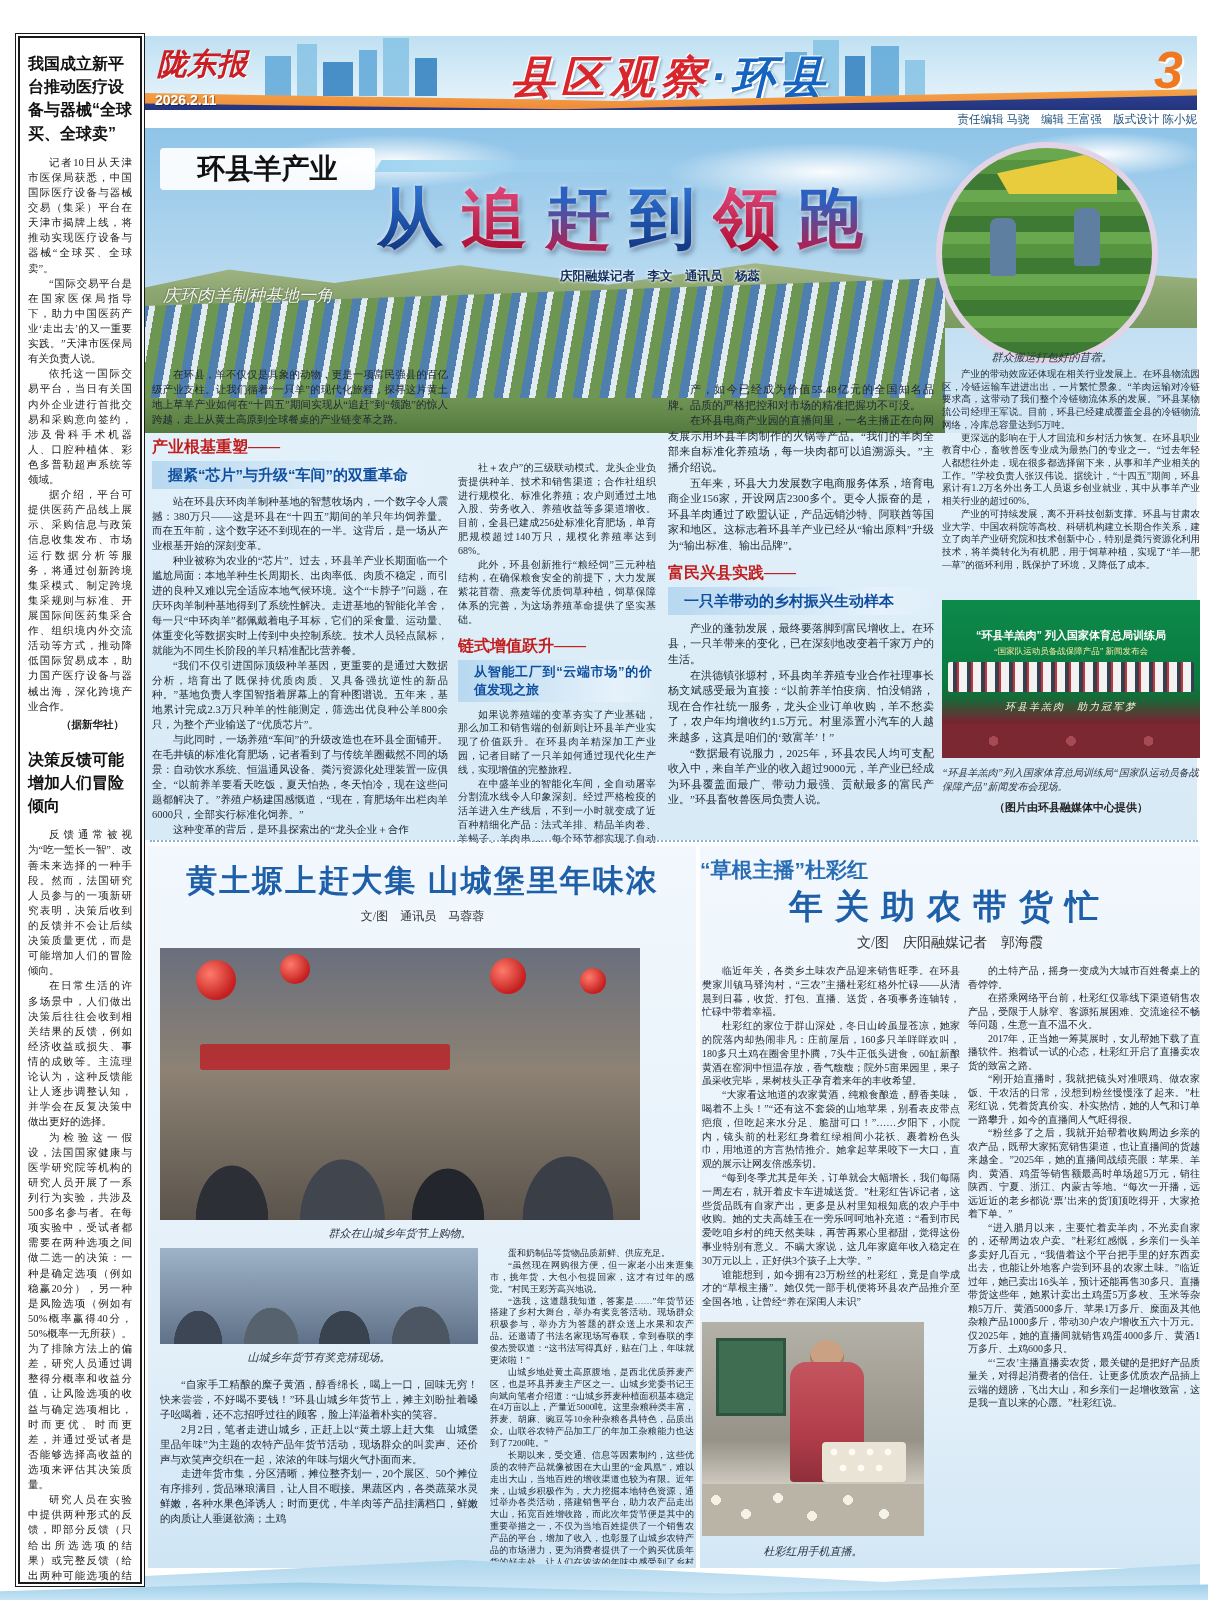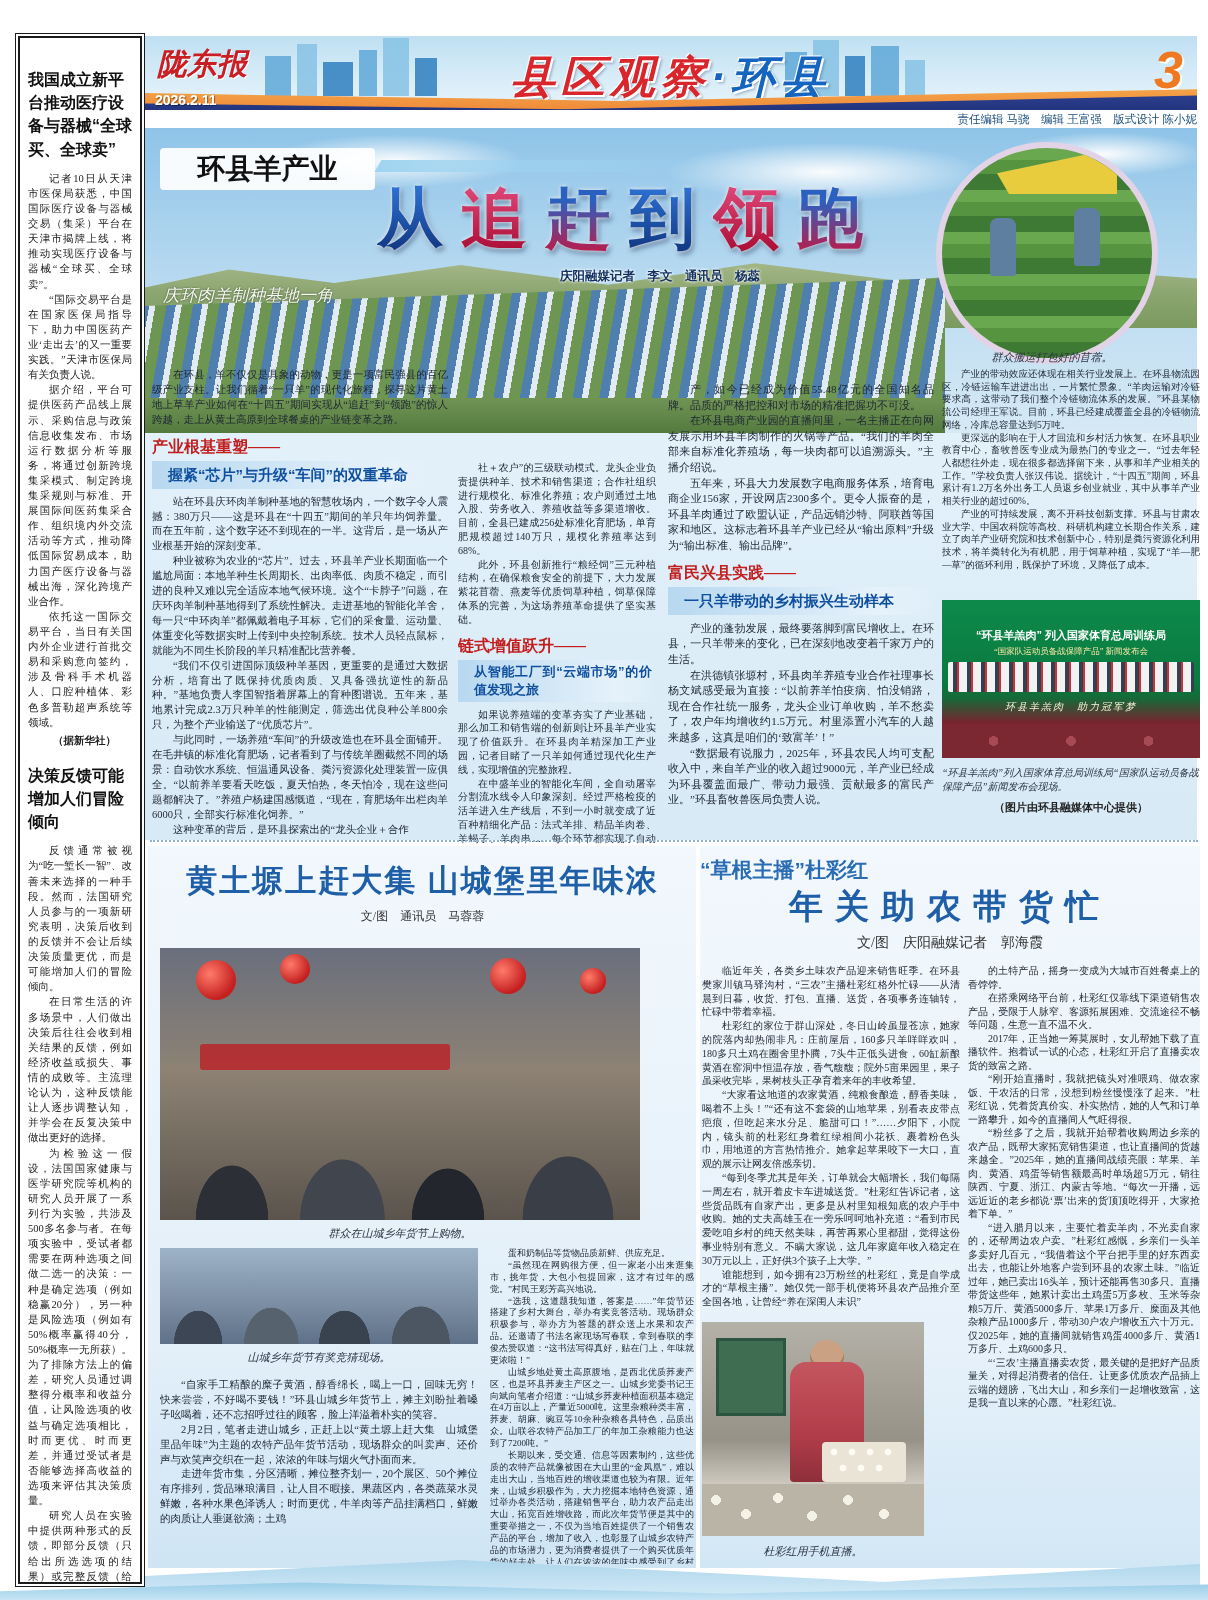--- a/index.html
+++ b/index.html
@@ -2,26 +2,26 @@
 <html><head>
 <meta charset="utf-8">
 <style>
   html,body{margin:0;padding:0;}
   body{width:1208px;height:1600px;position:relative;background:#ffffff;
        font-family:"Liberation Serif","DejaVu Serif",serif;overflow:hidden;}
   .abs{position:absolute;}
   
   .sidebar{left:18px;top:36px;width:124px;height:1548px;border:2px solid #1b1b1b;
            outline:1px solid #1b1b1b;outline-offset:2px;background:#fff;
-           padding:28px 8px;box-sizing:border-box;overflow:hidden;}
+           padding:12px 8px;box-sizing:border-box;overflow:hidden;}
   .sb-title{font-family:"Liberation Sans","DejaVu Sans",sans-serif;font-weight:bold;
             font-size:16px;line-height:1.45;color:#111;margin:2px 0 10px;}
   .sb-body{font-size:10.5px;line-height:1.44;text-align:justify;color:#222;}
   .sb-body p{margin:0;text-indent:2em;}
-  .sb-src{text-align:right;font-size:10.5px;font-weight:bold;margin:4px 16px 16px;color:#222;}
+  .sb-src{text-align:right;font-size:10.5px;font-weight:bold;margin:4px 8px 16px;color:#222;}
   
   .banner{left:145px;top:36px;width:1052px;height:74px;overflow:hidden;
           background:linear-gradient(180deg,#bfe0f2 0%,#d9edf8 60%,#e8f4fb 100%);}
   .sky-rect{position:absolute;bottom:14px;background:#5fa8d8;opacity:.85;}
   .sky-rect.b2{background:#86c2e4;}
   .sky-rect.b3{background:#2f7fc0;}
   .masthead{position:absolute;left:12px;top:8px;font-size:30px;font-weight:bold;
             color:#c81e24;font-family:"Liberation Serif",serif;font-style:italic;
             text-shadow:1px 1px 0 #fff;}
   .banner-title{position:absolute;left:0;right:0;top:12px;text-align:center;
@@ -191,22 +191,22 @@
 </style>
 </head>
 <body>
 
 <div class="abs sidebar">
   <div>
     <div class="sb-title">我国成立新平台推动医疗设备与器械“全球买、全球卖”</div>
     <div class="sb-body">
         <p>记者10日从天津市医保局获悉，中国国际医疗设备与器械交易（集采）平台在天津市揭牌上线，将推动实现医疗设备与器械“全球买、全球卖”。</p>
         <p>“国际交易平台是在国家医保局指导下，助力中国医药产业‘走出去’的又一重要实践。”天津市医保局有关负责人说。</p>
+        <p>依托这一国际交易平台，当日有关国内外企业进行首批交易和采购意向签约，涉及骨科手术机器人、口腔种植体、彩色多普勒超声系统等领域。</p>
         <p>据介绍，平台可提供医药产品线上展示、采购信息与政策信息收集发布、市场运行数据分析等服务，将通过创新跨境集采模式、制定跨境集采规则与标准、开展国际间医药集采合作、组织境内外交流活动等方式，推动降低国际贸易成本，助力国产医疗设备与器械出海，深化跨境产业合作。</p>
-        <p>依托这一国际交易平台，当日有关国内外企业进行首批交易和采购意向签约，涉及骨科手术机器人、口腔种植体、彩色多普勒超声系统等领域。</p>
       </div>
     <div class="sb-src">（据新华社）</div>
   </div>
   <div>
     <div class="sb-title">决策反馈可能增加人们冒险倾向</div>
     <div class="sb-body">
         <p>反馈通常被视为“吃一堑长一智”、改善未来选择的一种手段。然而，法国研究人员参与的一项新研究表明，决策后收到的反馈并不会让后续决策质量更优，而是可能增加人们的冒险倾向。</p>
         <p>在日常生活的许多场景中，人们做出决策后往往会收到相关结果的反馈，例如经济收益或损失、事情的成败等。主流理论认为，这种反馈能让人逐步调整认知，并学会在反复决策中做出更好的选择。</p>
         <p>为检验这一假设，法国国家健康与医学研究院等机构的研究人员开展了一系列行为实验，共涉及500多名参与者。在每项实验中，受试者都需要在两种选项之间做二选一的决策：一种是确定选项（例如稳赢20分），另一种是风险选项（例如有50%概率赢得40分，50%概率一无所获）。为了排除方法上的偏差，研究人员通过调整得分概率和收益分值，让风险选项的收益与确定选项相比，时而更优、时而更差，并通过受试者是否能够选择高收益的选项来评估其决策质量。</p>
         <p>研究人员在实验中提供两种形式的反馈，即部分反馈（只给出所选选项的结果）或完整反馈（给出两种可能选项的结果），随后观察受试者收到反馈后下一次决策行为的变化。</p>

